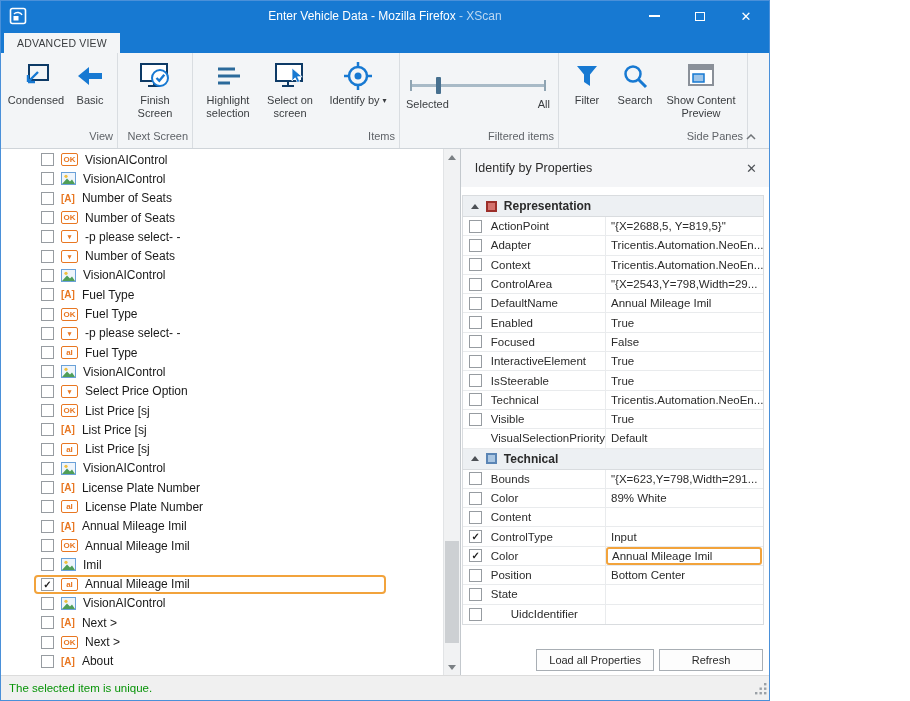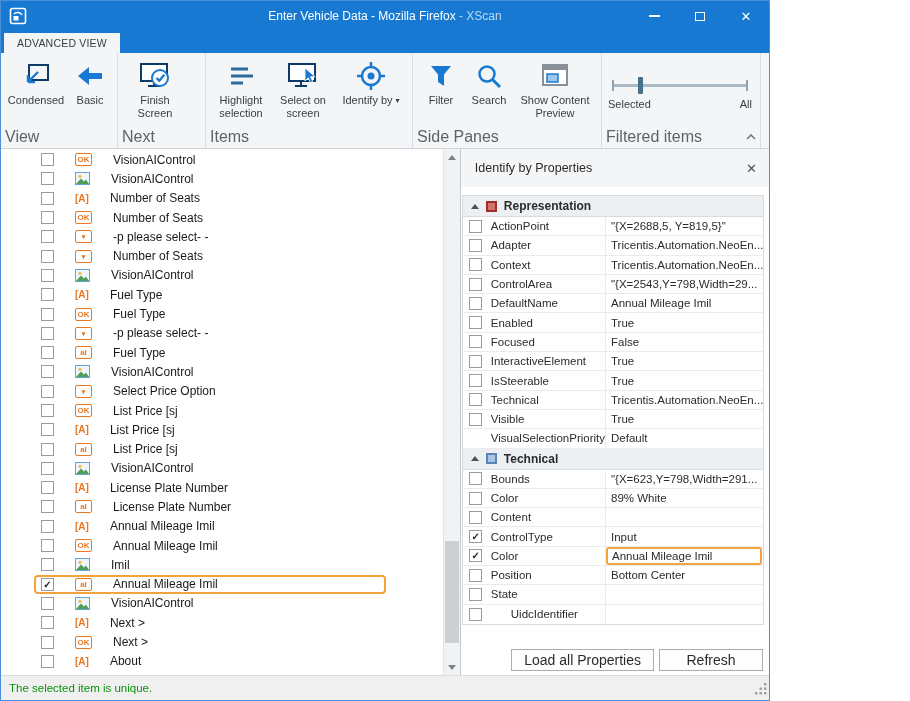--- a/index.html
+++ b/index.html
@@ -26,21 +26,21 @@
   .tabrow { position:absolute; top:30px; left:0; right:0; height:22px; background:#1779d2;
             display:flex; align-items:flex-end; padding-left:3px; }
   .tab { background:#f3f5f7; color:#3a3d40; font-size:10.5px; padding:4px 13px 4px 13px;
          letter-spacing:.2px; }
 
   
   .ribbon { position:absolute; top:52px; left:0; right:0; height:96px; background:#f3f5f7;
             border-bottom:1px solid #cfd4d9; display:flex; }
   .rgroup { display:flex; flex-direction:column; border-right:1px solid #d9dde1; padding:0 4px; }
   .rbuttons { height:74px; display:flex; align-items:flex-start; }
-  .rgl { height:22px; line-height:19px; text-align:left; font-size:16px; color:#5f6368; }
+  .rgl { height:22px; line-height:19px; text-align:right; font-size:11px; color:#5f6368; }
   .rbtn { display:flex; flex-direction:column; align-items:center; gap:2px; padding-top:7px;
           height:74px; cursor:default; }
   .rbtn .rlabel { font-size:11px; color:#3a3d40; text-align:center; line-height:1.18; }
   .ricon { display:flex; align-items:center; justify-content:center; height:32px; }
   .caret { font-size:8px; color:#3a3d40; }
   .ident-line { display:flex; align-items:center; gap:3px; }
   .w62{width:62px} .w46{width:46px} .w66{width:66px} .w74{width:74px}
   .w48{width:48px} .w84{width:84px}
 
   .fslider { width:150px; height:74px; position:relative; }
@@ -55,21 +55,21 @@
   .ribbon-collapse { position:absolute; right:10px; bottom:5px; width:16px; height:12px;
                      display:flex; align-items:center; justify-content:center; cursor:default; }
 
   
   .main { position:absolute; top:148px; left:0; right:0; bottom:25px; display:flex; }
 
   
   .left-panel { width:547px; position:relative; overflow:hidden; background:#fff; }
   .tree { position:absolute; top:1px; left:0; right:17px; bottom:0; }
   .trow { height:19.3px; display:flex; align-items:center; padding-left:40px; position:relative; }
-  .trow-inner { display:flex; align-items:center; gap:21px; height:19px; }
+  .trow-inner { display:flex; align-items:center; gap:7px; height:19px; }
   .trow-inner.hl { border:2px solid #f2a33c; border-radius:4px; margin-left:-7px;
                    padding-left:5px; width:352px; }
   .cb { width:13px; height:13px; border:1px solid #979ca1; background:#fff; flex:none;
         font-size:10px; font-weight:bold; line-height:12px; text-align:center; color:#1a1a1a; }
   .ti { display:inline-block; }
   .ti-box { min-width:17px; height:13px; border:1px solid #e87722; border-radius:2px;
             color:#e87722; font-size:8px; font-weight:bold; line-height:11px; text-align:center;
             padding:0 1px; background:#fff; }
   .ti-plain { color:#e87722; font-size:10px; font-weight:bold; }
   .ti-cmb { font-size:7px; line-height:11px; color:#e87722; }
@@ -112,21 +112,21 @@
   .pname { flex:1; display:flex; align-items:center; padding-left:2px; white-space:nowrap;
            overflow:hidden; }
   .pval { width:158px; flex:none; border-left:1px solid #e9ebed; display:flex; align-items:center;
           padding-left:5px; position:relative; white-space:nowrap; overflow:hidden; }
   .pval-hl { position:absolute; top:0; bottom:0; left:0; right:1px; border:2px solid #f2a33c;
              border-radius:3px; display:flex; align-items:center; padding-left:4px;
              background:#fff; white-space:nowrap; overflow:hidden; }
 
   .rp-footer { position:absolute; bottom:4px; right:6px; display:flex; gap:5px; }
   .pbtn { min-width:104px; height:22px; background:#fdfdfd; border:1px solid #a8aeb4;
-          font-size:14px; color:#2b2b2b; display:flex; align-items:center; justify-content:center;
+          font-size:11px; color:#2b2b2b; display:flex; align-items:center; justify-content:center;
           padding:0 12px; cursor:default; }
 
   
   .statusbar { position:absolute; left:0; right:0; bottom:0; height:25px; background:#f0f0f0;
                border-top:1px solid #dcdcdc; display:flex; align-items:center; padding:0 8px; }
   .status-text { font-size:11.5px; color:#089408; }
   .grip { position:absolute; right:2px; bottom:2px; }
 </style>
 </head>
 <body>
@@ -240,65 +240,65 @@
             <span class="rlabel">Identify by</span>
             <span class="caret">▾</span>
           </span>
         </div>
       </div>
       <div class="rgl">Items</div>
     </div>
 
     <div class="rgroup">
       <div class="rbuttons">
-        <div class="rbtn w48">
-          <span class="ricon">
-            <svg width="28" height="28" viewBox="0 0 28 28">
-              <path d="M4 4 H24 L17 12.5 V24 L11 20 V12.5 Z" fill="#1779d2"></path>
-            </svg>
-          </span>
-          <span class="rlabel">Filter</span>
-        </div>
-        <div class="rbtn w48">
-          <span class="ricon">
-            <svg width="28" height="28" viewBox="0 0 28 28">
-              <circle cx="12" cy="12" r="7.5" fill="none" stroke="#1779d2" stroke-width="2.5"></circle>
-              <line x1="17.5" y1="17.5" x2="25" y2="25" stroke="#1779d2" stroke-width="3"></line>
-            </svg>
-          </span>
-          <span class="rlabel">Search</span>
-        </div>
-        <div class="rbtn w84">
-          <span class="ricon">
-            <svg width="30" height="28" viewBox="0 0 30 28">
-              <rect x="3" y="3" width="24" height="20" fill="#fff" stroke="#8a9099" stroke-width="2"></rect>
-              <rect x="3" y="3" width="24" height="5" fill="#8a9099"></rect>
-              <rect x="7" y="12" width="11" height="8" fill="#9fc5e8" stroke="#1779d2" stroke-width="1.5"></rect>
-            </svg>
-          </span>
-          <span class="rlabel">Show Content Preview</span>
-        </div>
-      </div>
-      <div class="rgl">Side Panes</div>
-    </div>
-
-    <div class="rgroup">
-      <div class="rbuttons">
         <div class="fslider">
           <div class="fs-track"></div>
           <div class="fs-tick fs-left"></div>
           <div class="fs-handle"></div>
           <div class="fs-tick fs-right"></div>
           <div class="fs-labels">
             <span>Selected</span>
             <span>All</span>
           </div>
         </div>
       </div>
       <div class="rgl">Filtered items</div>
+    </div>
+
+    <div class="rgroup">
+      <div class="rbuttons">
+        <div class="rbtn w48">
+          <span class="ricon">
+            <svg width="28" height="28" viewBox="0 0 28 28">
+              <path d="M4 4 H24 L17 12.5 V24 L11 20 V12.5 Z" fill="#1779d2"></path>
+            </svg>
+          </span>
+          <span class="rlabel">Filter</span>
+        </div>
+        <div class="rbtn w48">
+          <span class="ricon">
+            <svg width="28" height="28" viewBox="0 0 28 28">
+              <circle cx="12" cy="12" r="7.5" fill="none" stroke="#1779d2" stroke-width="2.5"></circle>
+              <line x1="17.5" y1="17.5" x2="25" y2="25" stroke="#1779d2" stroke-width="3"></line>
+            </svg>
+          </span>
+          <span class="rlabel">Search</span>
+        </div>
+        <div class="rbtn w84">
+          <span class="ricon">
+            <svg width="30" height="28" viewBox="0 0 30 28">
+              <rect x="3" y="3" width="24" height="20" fill="#fff" stroke="#8a9099" stroke-width="2"></rect>
+              <rect x="3" y="3" width="24" height="5" fill="#8a9099"></rect>
+              <rect x="7" y="12" width="11" height="8" fill="#9fc5e8" stroke="#1779d2" stroke-width="1.5"></rect>
+            </svg>
+          </span>
+          <span class="rlabel">Show Content Preview</span>
+        </div>
+      </div>
+      <div class="rgl">Side Panes</div>
     </div>
 
     <div class="rgroup" style="border-right:none;">
       <div class="rbuttons">
       </div>
       <div class="rgl"></div>
     </div>
 
     <div class="ribbon-collapse">
       <svg width="10" height="6" viewBox="0 0 10 6">

